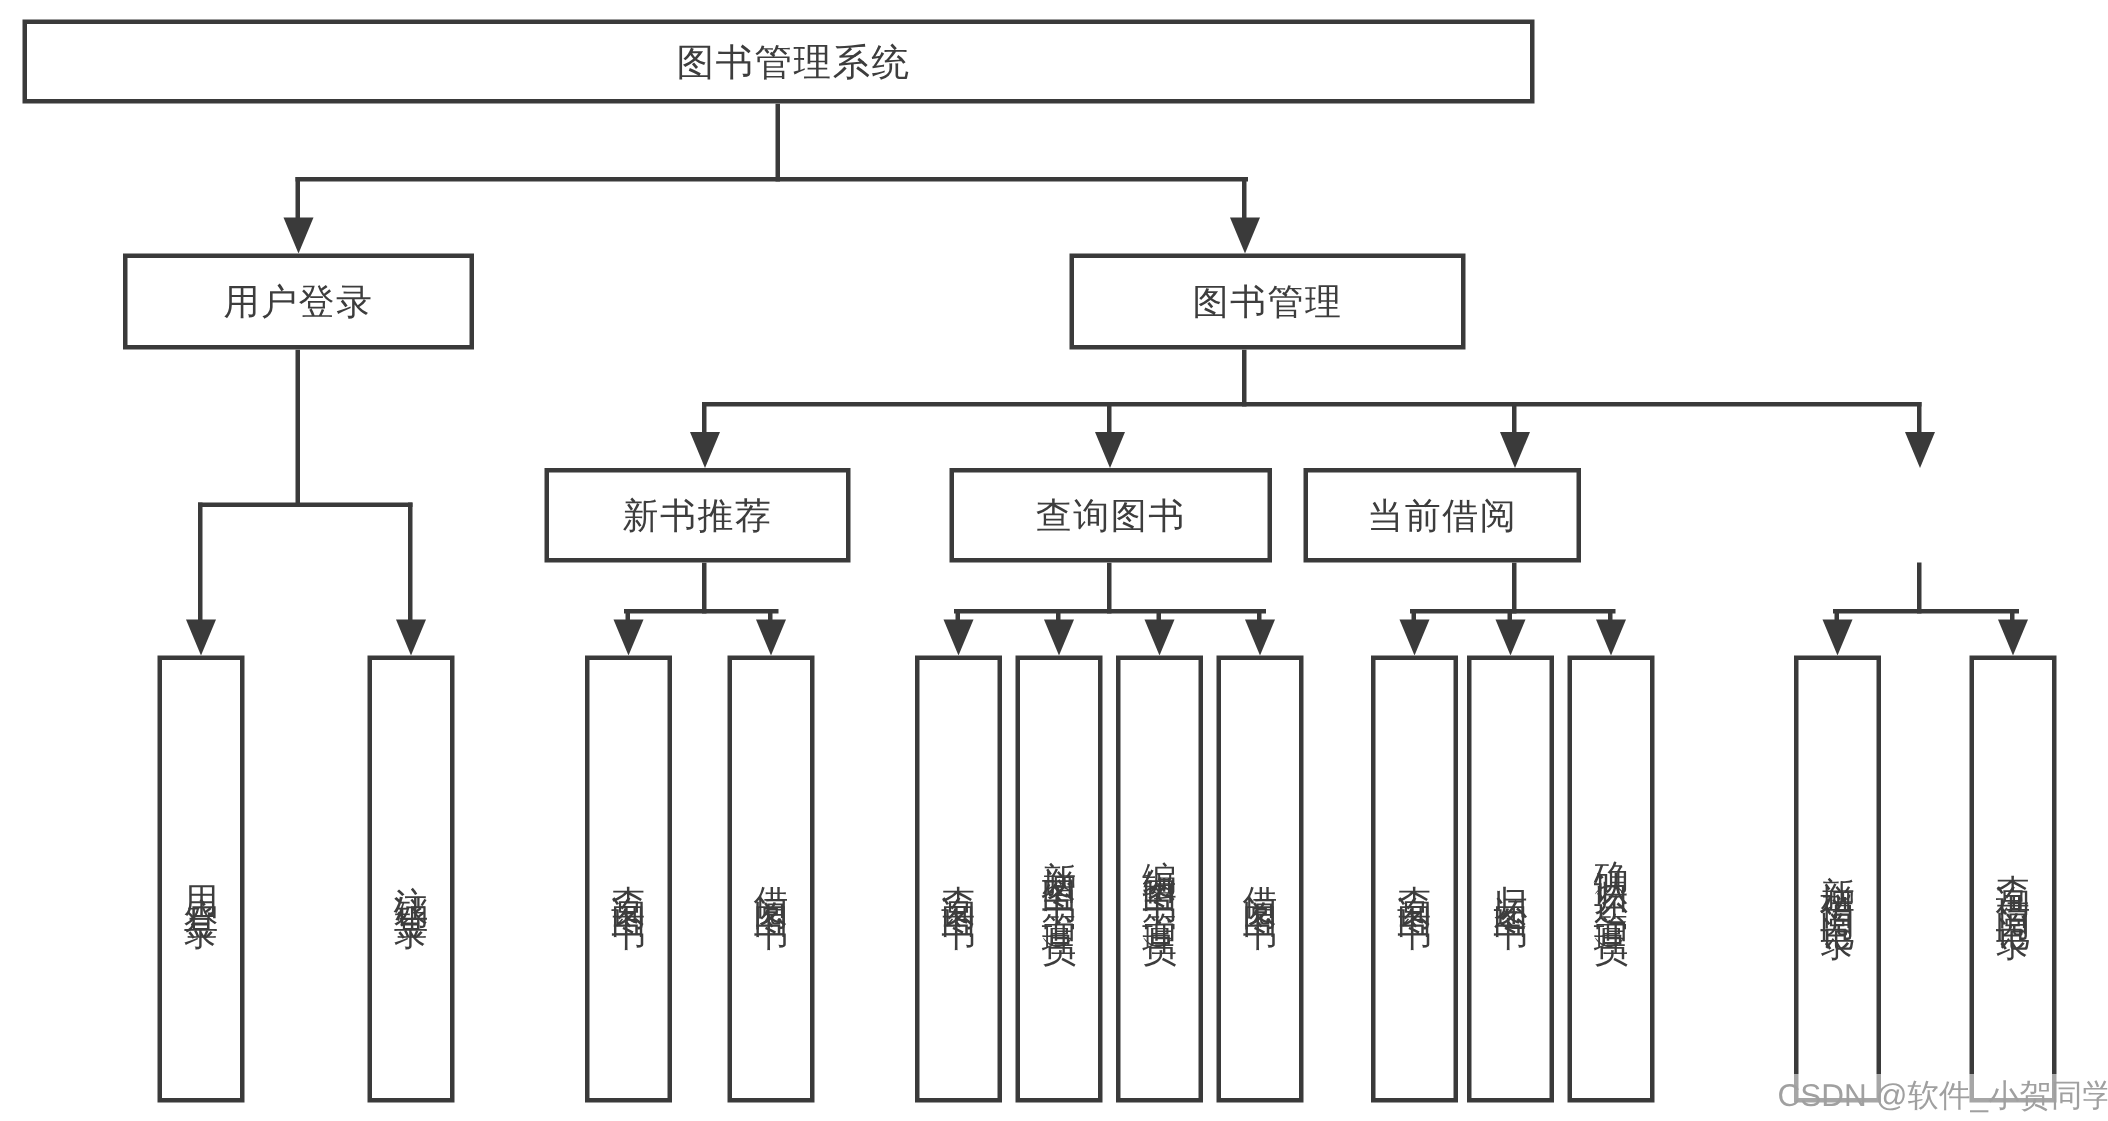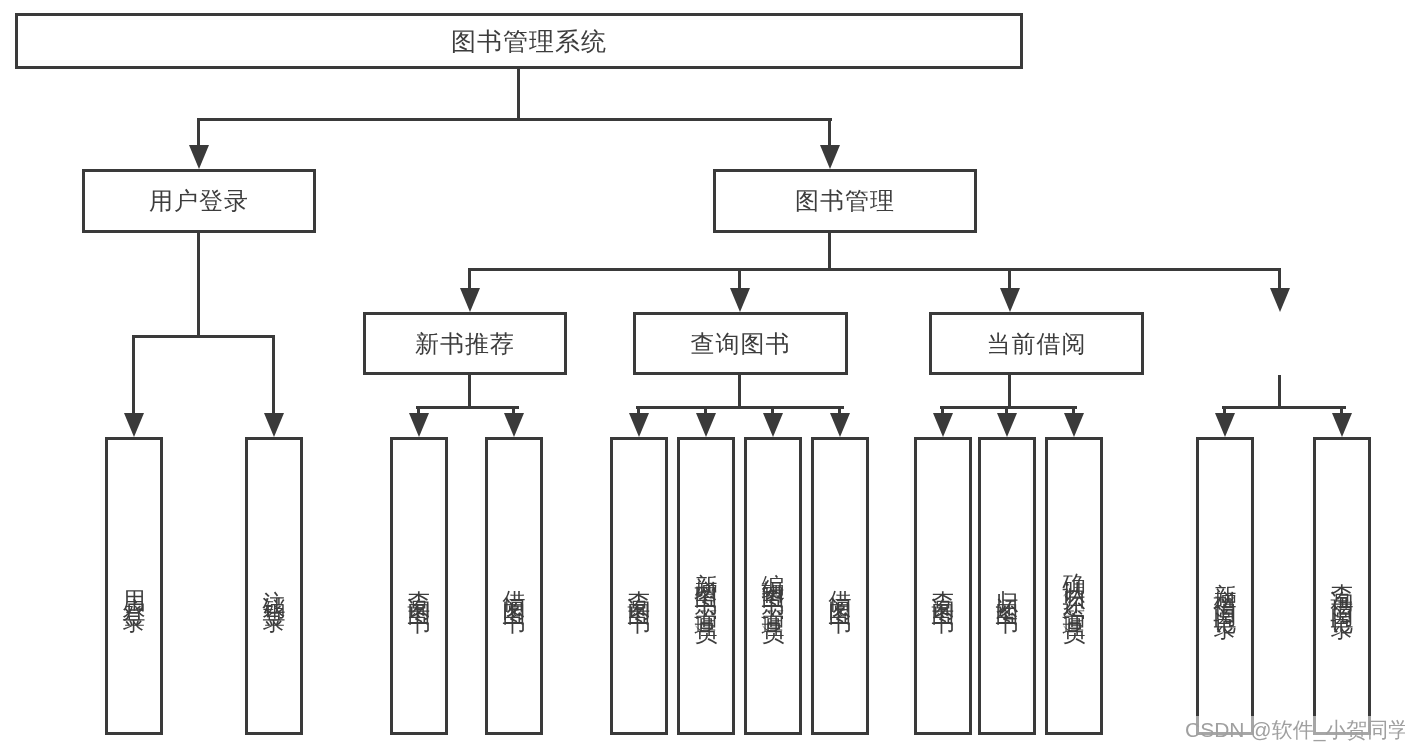--- a/index.html
+++ b/index.html
@@ -57,21 +57,21 @@
   </div>
 
   <div class="box" style="left:363px;top:312px;width:204px;height:63px">
     <span>新书推荐</span>
   </div>
 
   <div class="box" style="left:633px;top:312px;width:215px;height:63px">
     <span>查询图书</span>
   </div>
 
-  <div class="box" style="left:929px;top:312px;width:215px;height:63px">
+  <div class="box" style="left:869px;top:312px;width:185px;height:63px">
     <span>当前借阅</span>
   </div>
 
 
   <div class="box vbox" style="left:105px;top:437px;width:58px;height:298px">
     <span>用户登录</span>
   </div>
 
   <div class="box vbox" style="left:245px;top:437px;width:58px;height:298px">
     <span>注销登录</span>

